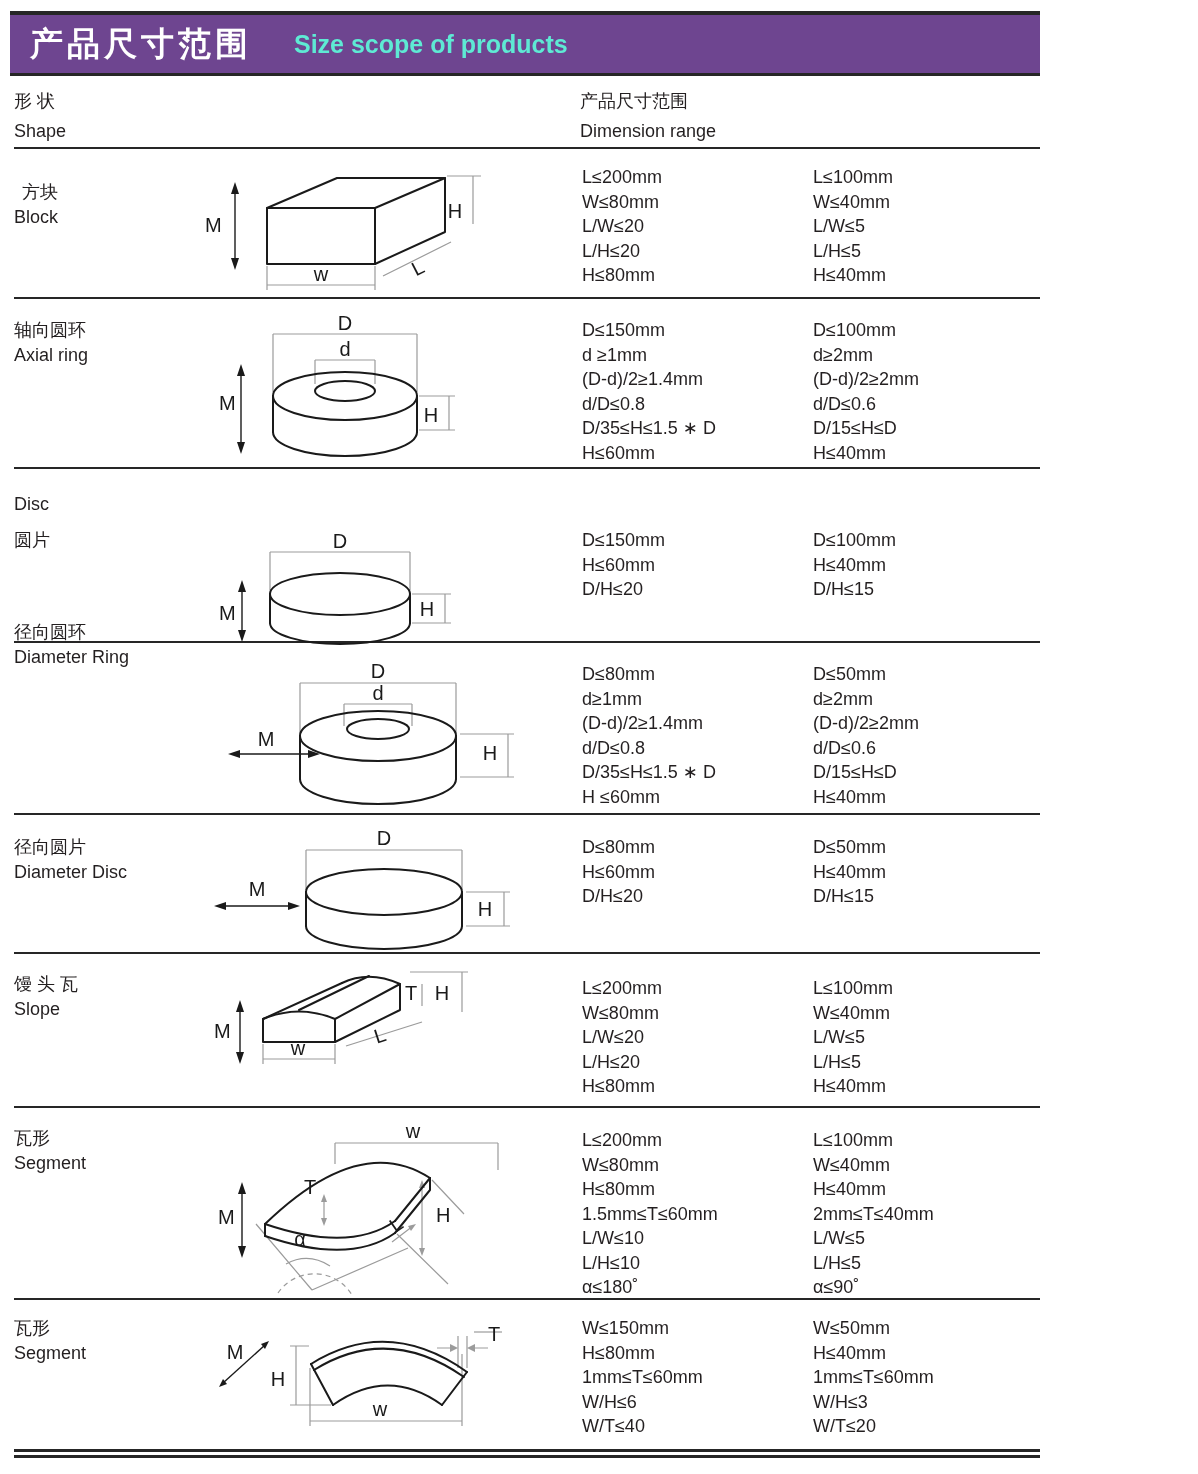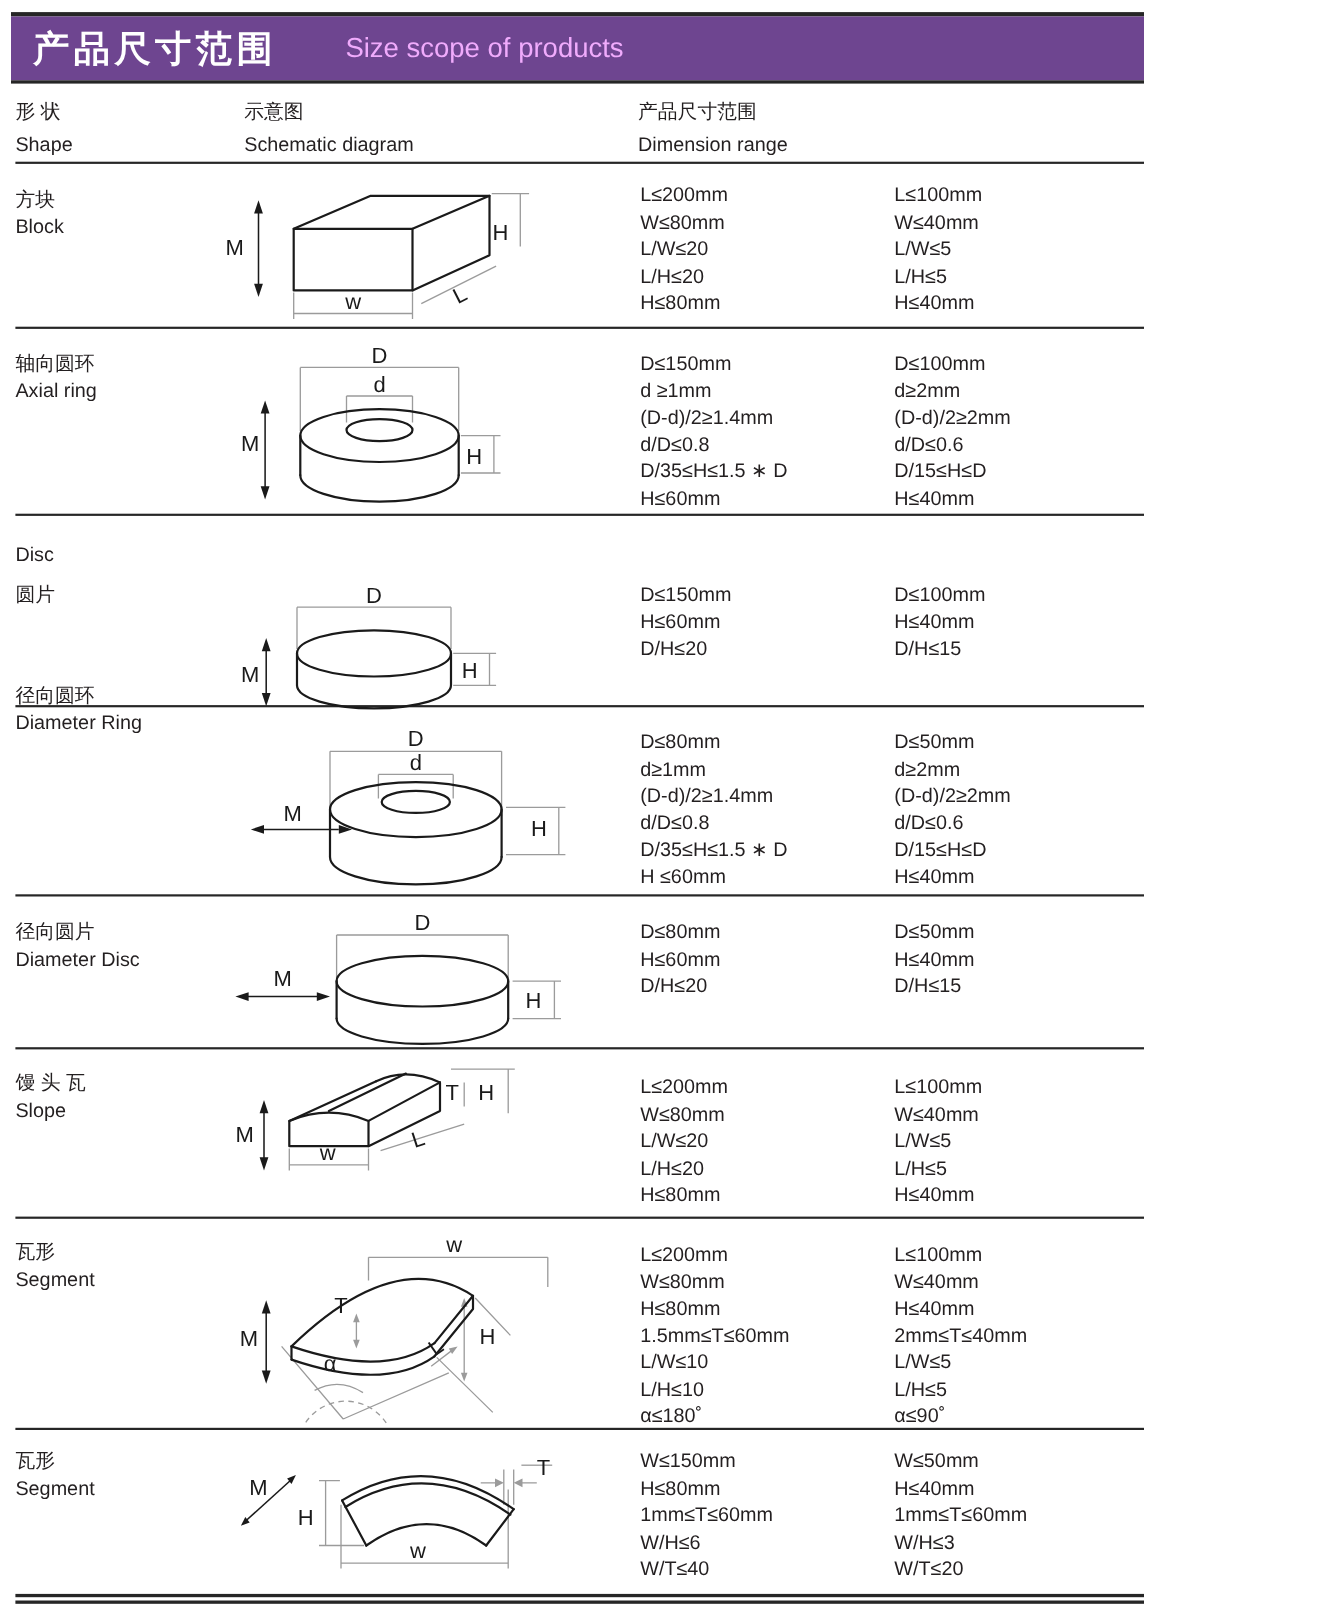--- a/index.html
+++ b/index.html
@@ -2,21 +2,21 @@
 <html><head>
 <meta charset="utf-8">
 <style>
   html,body{margin:0;padding:0;background:#ffffff;}
   .page{position:relative;width:1099px;height:1474px;background:#fff;
         font-family:"Liberation Sans",sans-serif;color:#231f20;overflow:hidden;}
   .rule{position:absolute;background:#262626;}
   .titlebar{position:absolute;left:10px;top:15px;width:1030px;height:58px;
             background:#6e4590;display:flex;align-items:center;}
   .title-zh{color:#fff;font-size:33px;font-weight:bold;letter-spacing:4px;margin-left:20px;}
-  .title-en{color:#f0abfc;font-size:25px;font-weight:normal;margin-left:62px;}
+  .title-en{color:#5eead4;font-size:25px;font-weight:bold;margin-left:42px;}
   .colhead{position:absolute;top:86px;font-size:18px;line-height:30px;}
   .rowlabel{position:absolute;left:14px;font-size:18px;line-height:25px;}
   .rowlabel .gap{margin-top:11px;}
   .dimcol{position:absolute;font-size:18px;line-height:24.5px;}
   svg.diagram{position:absolute;overflow:visible;}
   svg text{font-family:"Liberation Sans",sans-serif;font-size:20px;fill:#1a1a1a;}
   .shape{fill:none;stroke:#1a1a1a;stroke-width:2;stroke-linejoin:round;stroke-linecap:round;}
   .thin{fill:none;stroke:#1a1a1a;stroke-width:1.4;}
   .dim{fill:none;stroke:#9b9b9b;stroke-width:1.2;}
   .dashed{stroke-dasharray:5 4;}
@@ -33,41 +33,37 @@
   <div class="titlebar" style="background: rgb(110, 69, 144);">
     <span class="title-zh">产品尺寸范围</span>
     <span class="title-en">Size scope of products</span>
   </div>
   <div class="rule" style="left:10px;top:73px;width:1030px;height:3px;"></div>
 
   <div class="colhead" style="left:14px;">
     <div>形 状</div>
     <div>Shape</div>
   </div>
-  <div class="colhead" style="left:222px;">
-    <div>示意图</div>
-    <div>Schematic diagram</div>
-  </div>
   <div class="colhead" style="left:580px;">
     <div>产品尺寸范围</div>
     <div>Dimension range</div>
   </div>
 
   <div class="rule" style="left:14px;top:147px;width:1026px;height:2px;"></div>
   <div class="rule" style="left:14px;top:297px;width:1026px;height:2px;"></div>
   <div class="rule" style="left:14px;top:467px;width:1026px;height:2px;"></div>
   <div class="rule" style="left:14px;top:641px;width:1026px;height:2px;"></div>
   <div class="rule" style="left:14px;top:813px;width:1026px;height:2px;"></div>
   <div class="rule" style="left:14px;top:952px;width:1026px;height:2px;"></div>
   <div class="rule" style="left:14px;top:1106px;width:1026px;height:2px;"></div>
   <div class="rule" style="left:14px;top:1298px;width:1026px;height:2px;"></div>
   <div class="rule" style="left:14px;top:1449px;width:1026px;height:3px;"></div>
   <div class="rule" style="left:14px;top:1455px;width:1026px;height:3px;"></div>
 
-  <div class="rowlabel" style="top:169px;">
+  <div class="rowlabel" style="top:180px;text-align:right;">
     <div>方块</div>
     <div>Block</div>
   </div>
   <svg class="diagram" style="left:175px;top:170px;" width="335" height="125" viewBox="0 0 335 125">
     <g class="dim">
       <path d="M272,6 H306 M298,6 V54"></path>
       <path d="M208,106 L276,72"></path>
       <path d="M92,96 V120 M200,96 V120 M92,115 H200"></path>
     </g>
     <g>

